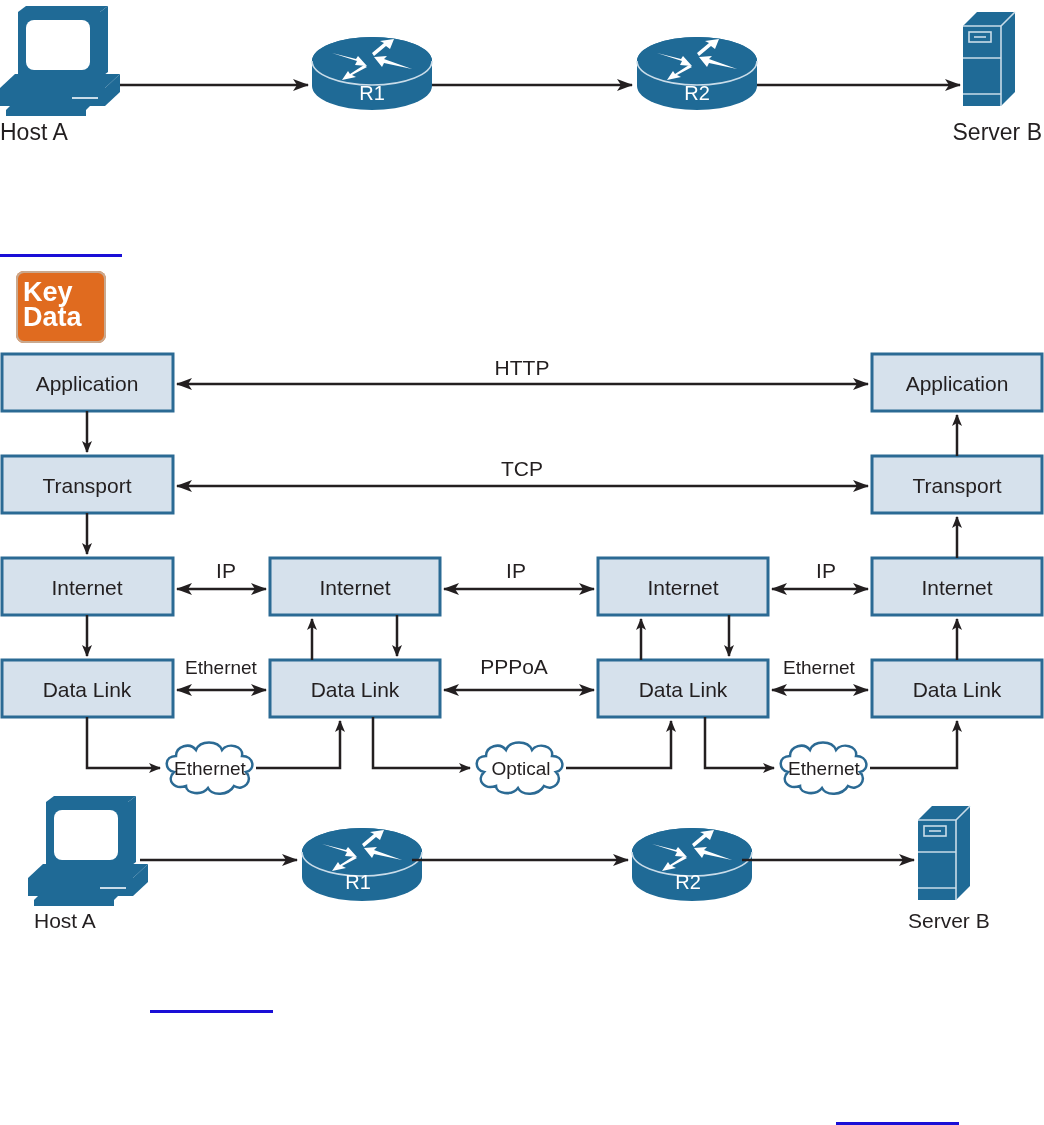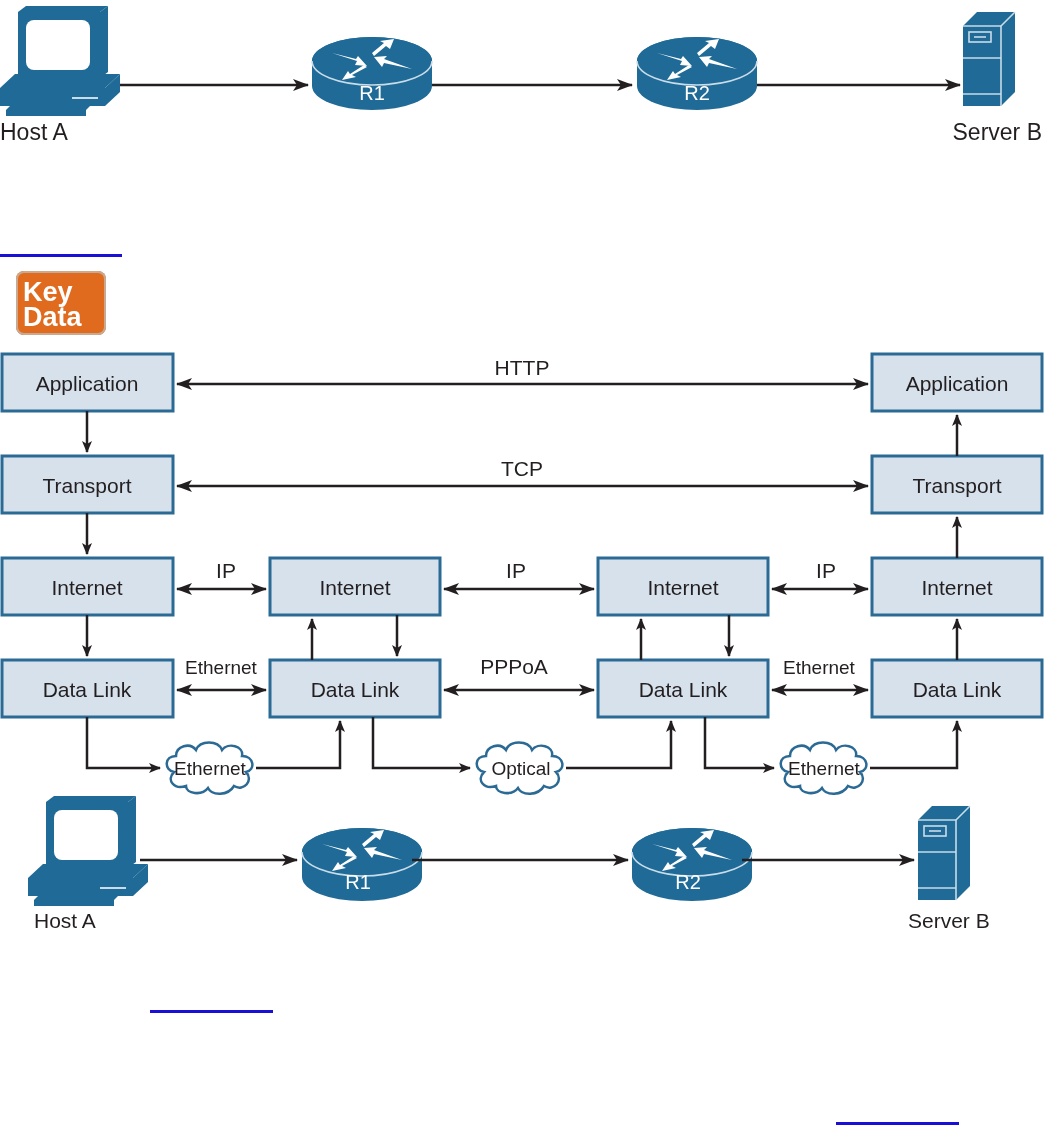--- a/index.html
+++ b/index.html
@@ -6,21 +6,21 @@
   body { width:1044px; height:1125px; position:relative; overflow:hidden;
          font-family:"Liberation Sans", sans-serif; }
   svg { position:absolute; left:0; top:0; }
   .lbl { font-family:"Liberation Sans", sans-serif; fill:#231f20; }
   .box { fill:#d6e1ec; stroke:#2b6a94; stroke-width:3; }
   .line { stroke:#231f20; stroke-width:2.5; fill:none; }
   .dev { fill:#1f6a96; }
   .devl { fill:none; stroke:#c9dce9; stroke-width:1.6; }
   .cloud { fill:#ffffff; stroke:#2b6a94; stroke-width:2.5; }
   .link { position:absolute; height:3px; background:#1a0fd6; }
-  .keytopic { position:absolute; left:16px; top:271px; width:90px; height:64px;
+  .keytopic { position:absolute; left:16px; top:271px; width:90px; height:72px;
               background:#e06b1f; border-radius:8px; box-shadow:0 0 0 2px #c9a98f inset;
               color:#ffffff; font-family:"Liberation Sans", sans-serif; font-weight:bold;
               font-size:27px; line-height:25px; padding:9px 0 0 7px; box-sizing:border-box; }
 </style>
 </head>
 <body>
 
 <svg width="1044" height="1125" viewBox="0 0 1044 1125">
   <defs>
     <marker id="ah" viewBox="0 0 12 10" refX="11" refY="5" markerWidth="12" markerHeight="10" markerUnits="userSpaceOnUse" orient="auto-start-reverse">

